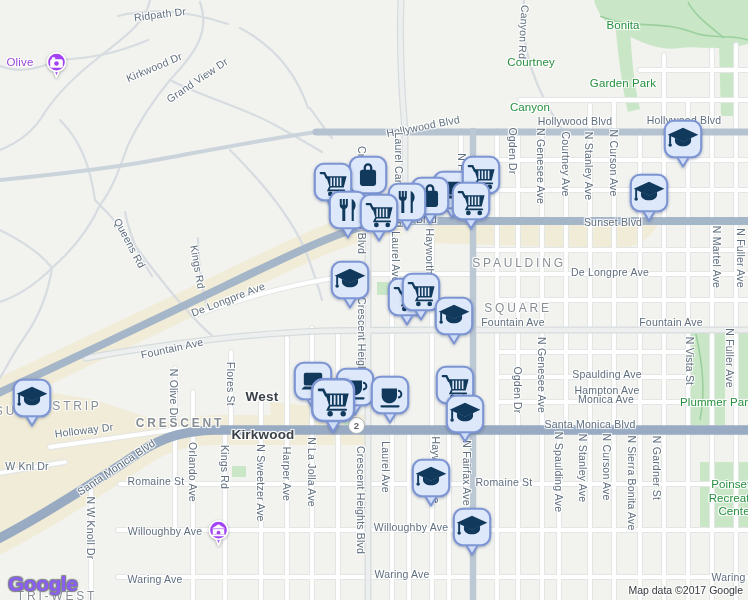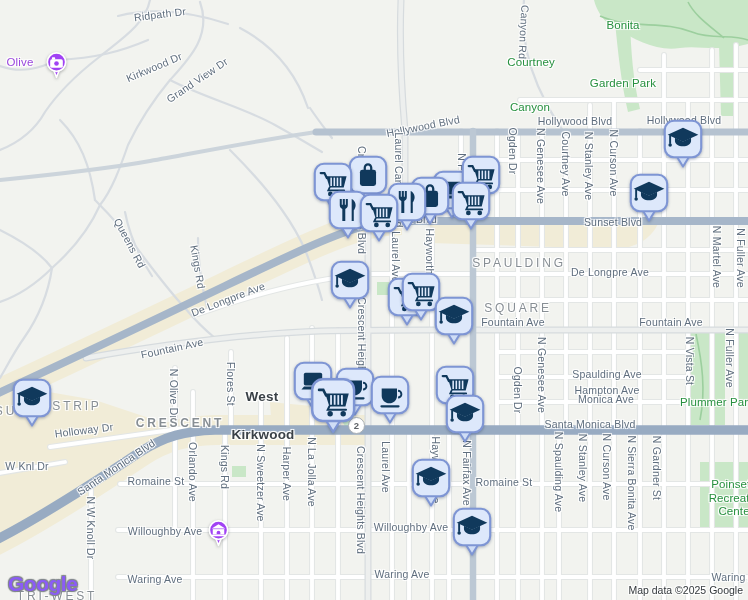--- a/index.html
+++ b/index.html
@@ -348,21 +348,21 @@
           <use href="#poi-museum"></use>
         </svg>
       </div>
     </div>
 
   <div id="shield">
     <span>2</span>
   </div>
 
   <div id="glogo">Google</div>
-  <div id="attrib">Map data ©2025 Google</div>
+  <div id="attrib">Map data ©2017 Google</div>
 
   <svg id="defs" aria-hidden="true">
     <defs>
       <g id="pin-shape">
         <path d="M15 41 L24 55.5 L33 41 Z" fill="#cfddf6" stroke="#7e95d4" stroke-width="2.2" stroke-linejoin="round"></path>
         <rect x="3.2" y="3.2" width="41.6" height="41.6" rx="10.5" fill="#dde8fb" stroke="#7e95d4" stroke-width="2.4"></rect>
       </g>
       <g id="g-cart" fill="#10395c">
         <path d="M10 13.8 L14.2 13.8 L17 19.4" stroke="#10395c" stroke-width="2.6" fill="none" stroke-linecap="round"></path>
         <path d="M16.2 17.4 H39.5 L36.2 30.2 H20.2 Z"></path>

